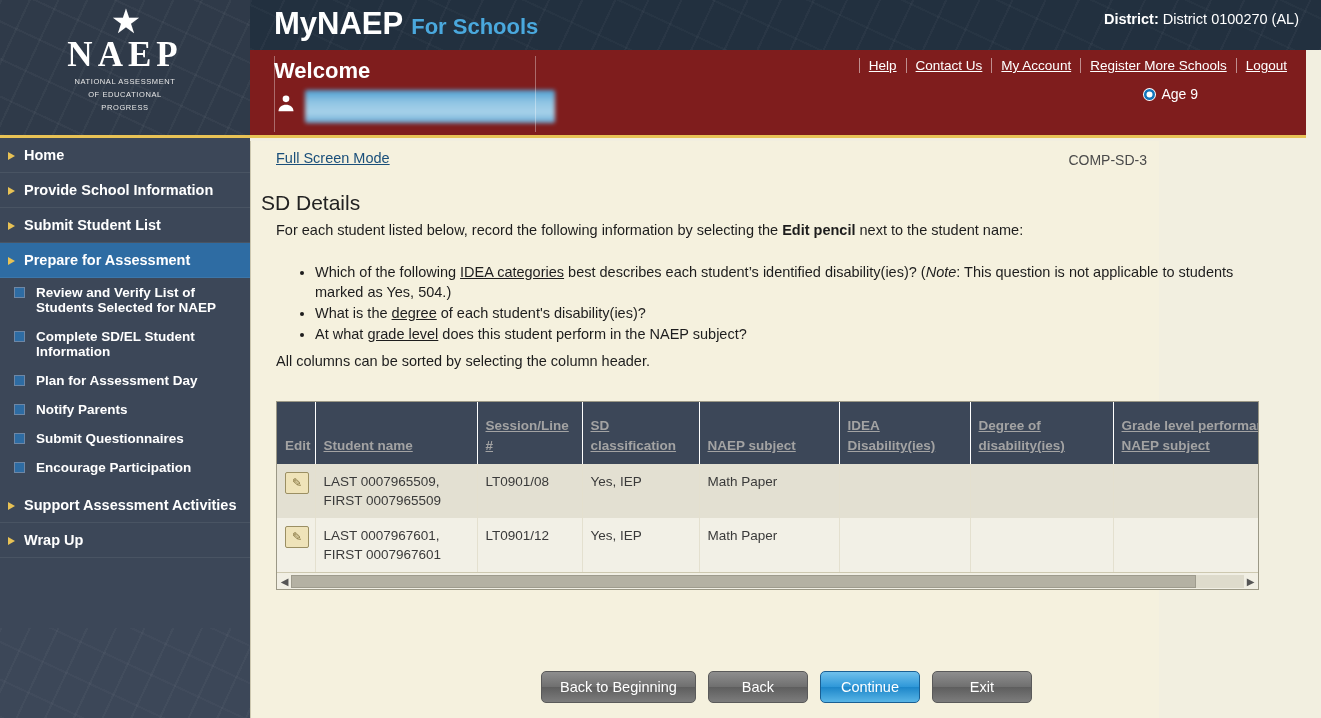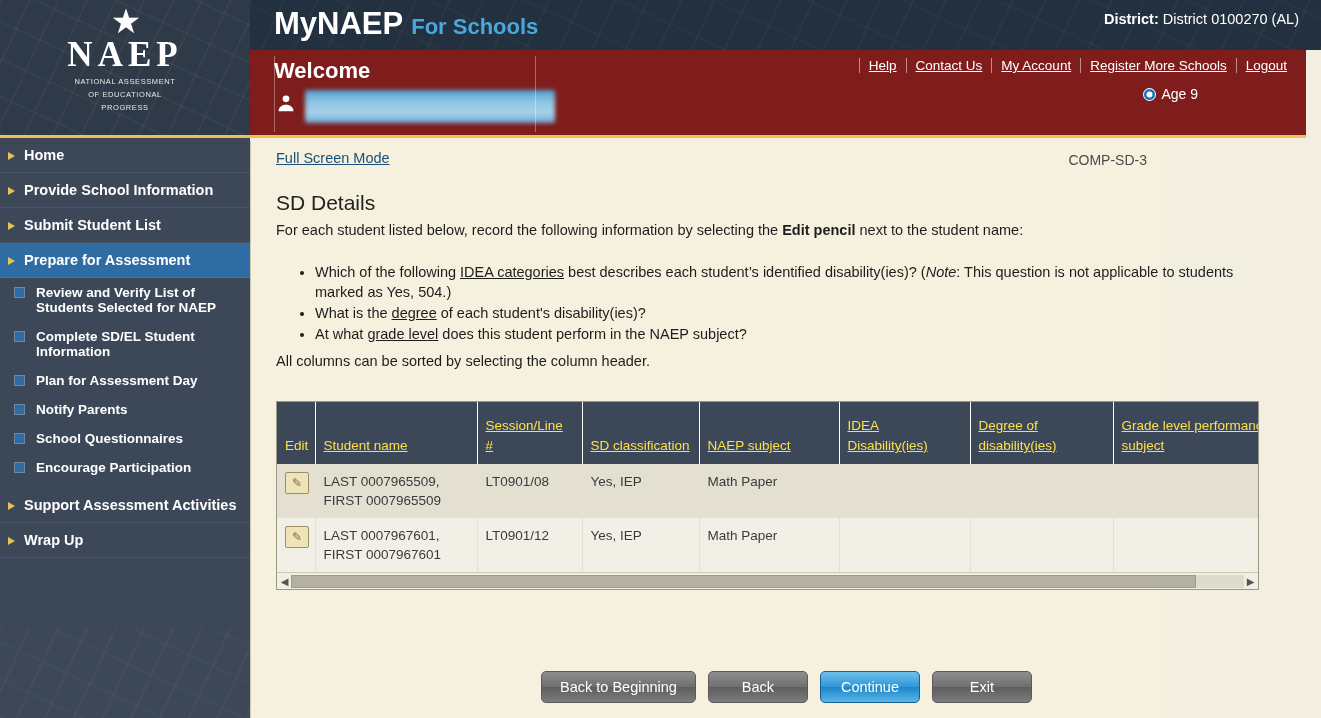--- a/index.html
+++ b/index.html
@@ -203,21 +203,21 @@
   .fullscreen-link {
     position: absolute; left: 25px; top: 9px;
     font-size: 14.5px; color: #1a4f7a;
     text-decoration: underline; cursor: pointer;
   }
   .comp-code {
     position: absolute; right: 12px; top: 11px;
     font-size: 14px; color: #4a4a4a;
   }
   .page-title {
-    position: absolute; left: 25px; top: 50px;
+    position: absolute; left: 10px; top: 50px;
     font-size: 21px; color: #222222;
   }
   .intro {
     position: absolute; left: 25px; top: 81px;
     width: 1000px;
     font-size: 14.5px; color: #1d1d1d;
   }
   .intro b { font-weight: bold; }
   ul.bullets {
     position: absolute; left: 44px; top: 121px;
@@ -242,22 +242,22 @@
     overflow: hidden;
   }
   table.sd {
     border-collapse: collapse;
     width: 1060px;
     table-layout: fixed;
     font-size: 13.5px;
   }
   table.sd thead th {
     background: #3c4758;
-    color: #fde047;
-    font-weight: normal;
+    color: #a3a3a3;
+    font-weight: bold;
     text-align: left;
     vertical-align: bottom;
     padding: 6px 8px 8px 8px;
     height: 62px;
     border-right: 1px solid #ffffff;
     line-height: 20px;
   }
   table.sd thead th .hdr-link {
     text-decoration: underline;
     cursor: pointer;
@@ -374,21 +374,21 @@
       <div class="sub-item">
         <span class="sq"></span>
         <span>Plan for Assessment Day</span>
       </div>
       <div class="sub-item">
         <span class="sq"></span>
         <span>Notify Parents</span>
       </div>
       <div class="sub-item">
         <span class="sq"></span>
-        <span>School Questionnaires</span>
+        <span>Submit Questionnaires</span>
       </div>
       <div class="sub-item">
         <span class="sq"></span>
         <span>Encourage Participation</span>
       </div>
 
       <div class="nav-item" style="margin-top:6px;">
         <span class="bullet"></span>
         <span>Support Assessment Activities</span>
       </div>

